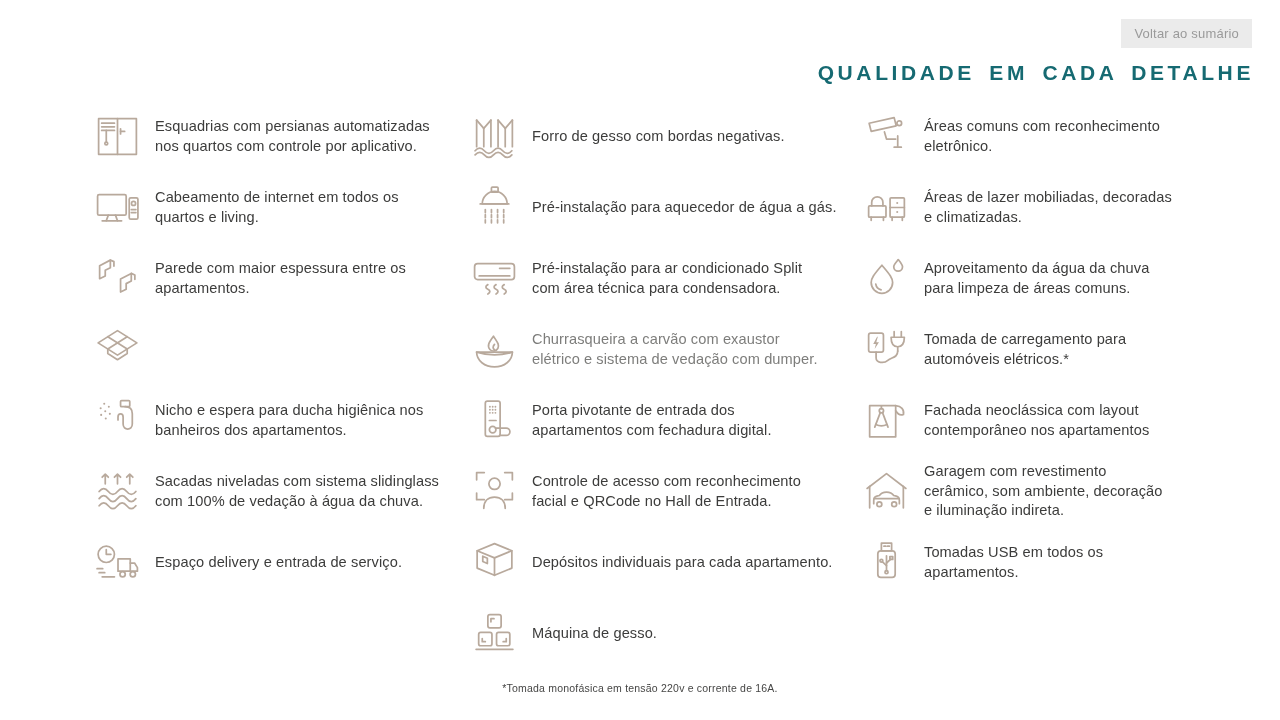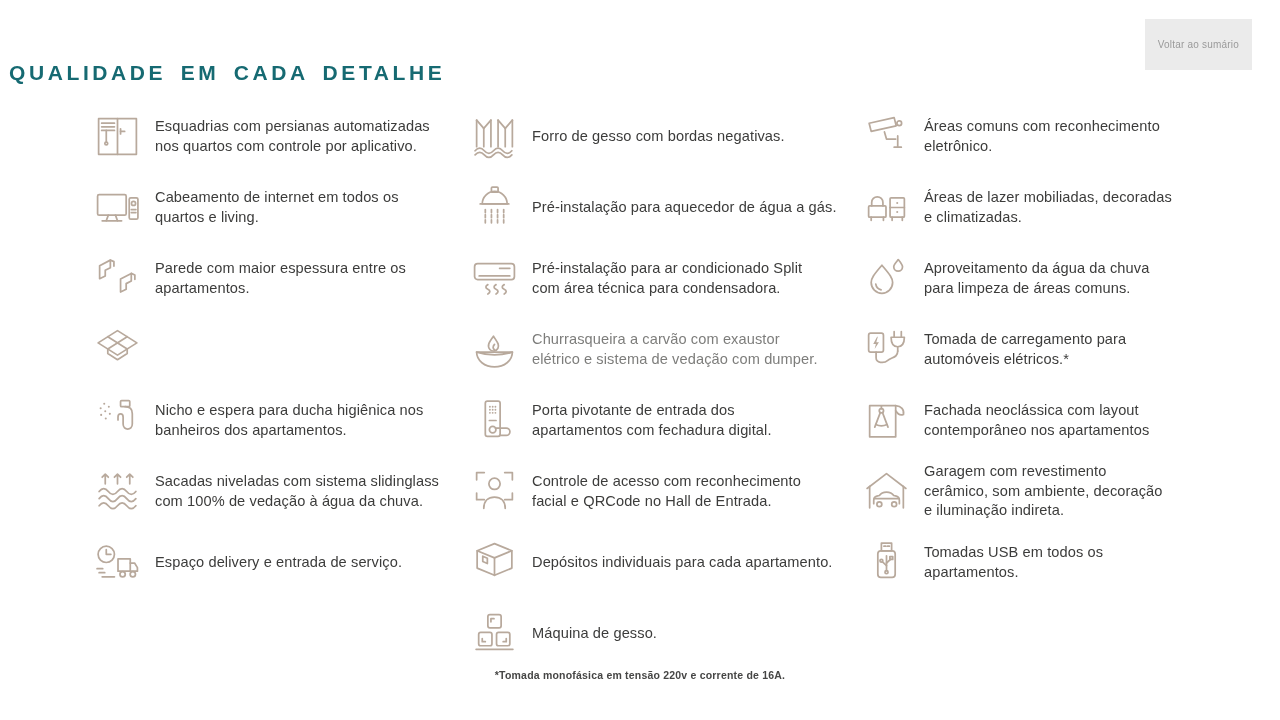--- a/index.html
+++ b/index.html
@@ -19,28 +19,28 @@
     background:#ffffff;
     font-family:"Liberation Sans",sans-serif;
     overflow:hidden;
   }
   .back-btn{
     position:absolute;top:19px;right:28px;
     background:var(--back-button-bg);
     color:var(--back-button-text);
     border:none;
     font-family:"Liberation Sans",sans-serif;
-    font-size:10px;
-    padding:20px 13px;
+    font-size:13px;
+    padding:7px 13px;
     cursor:pointer;
     letter-spacing:.2px;
   }
   .title{
     position:absolute;top:61px;left:9px;right:26px;
-    text-align:left;
+    text-align:right;
     color:var(--title-teal);
     font-size:21px;
     font-weight:700;
     letter-spacing:3.6px;
     word-spacing:5px;
   }
   .col{
     position:absolute;top:112px;
     display:flex;flex-direction:column;gap:22px;
   }
@@ -59,24 +59,24 @@
   .icon svg{width:100%;height:100%;display:block}
   .txt{
     font-size:14.6px;
     line-height:1.34;
     color:var(--text-dark);
     white-space:pre-line;
     letter-spacing:.1px;
   }
   .txt.muted{color:var(--text-muted)}
   .footnote{
-    position:absolute;bottom:39px;left:0;right:0;
+    position:absolute;bottom:26px;left:0;right:0;
     text-align:center;
     font-size:10.5px;
-    font-weight:700;
+    font-weight:400;
     color:var(--footnote-color);
     letter-spacing:.2px;
   }
 </style>
 </head>
 <body>
 
 <button class="back-btn">Voltar ao sumário</button>
 
 <h1 class="title">QUALIDADE EM CADA DETALHE</h1>

